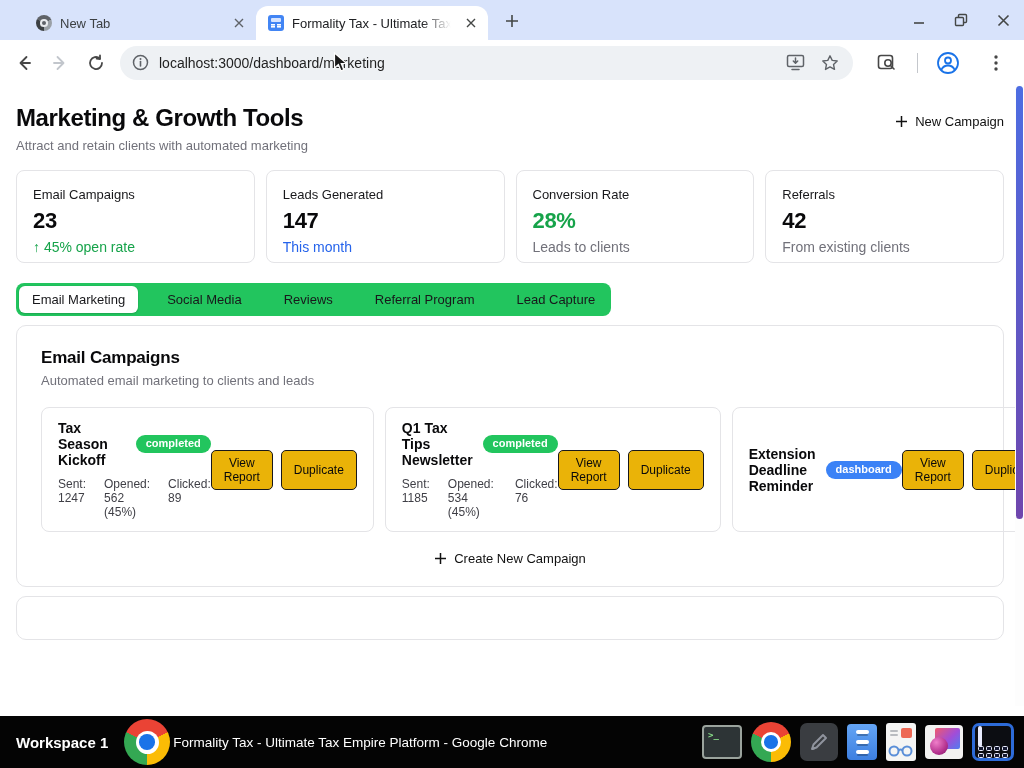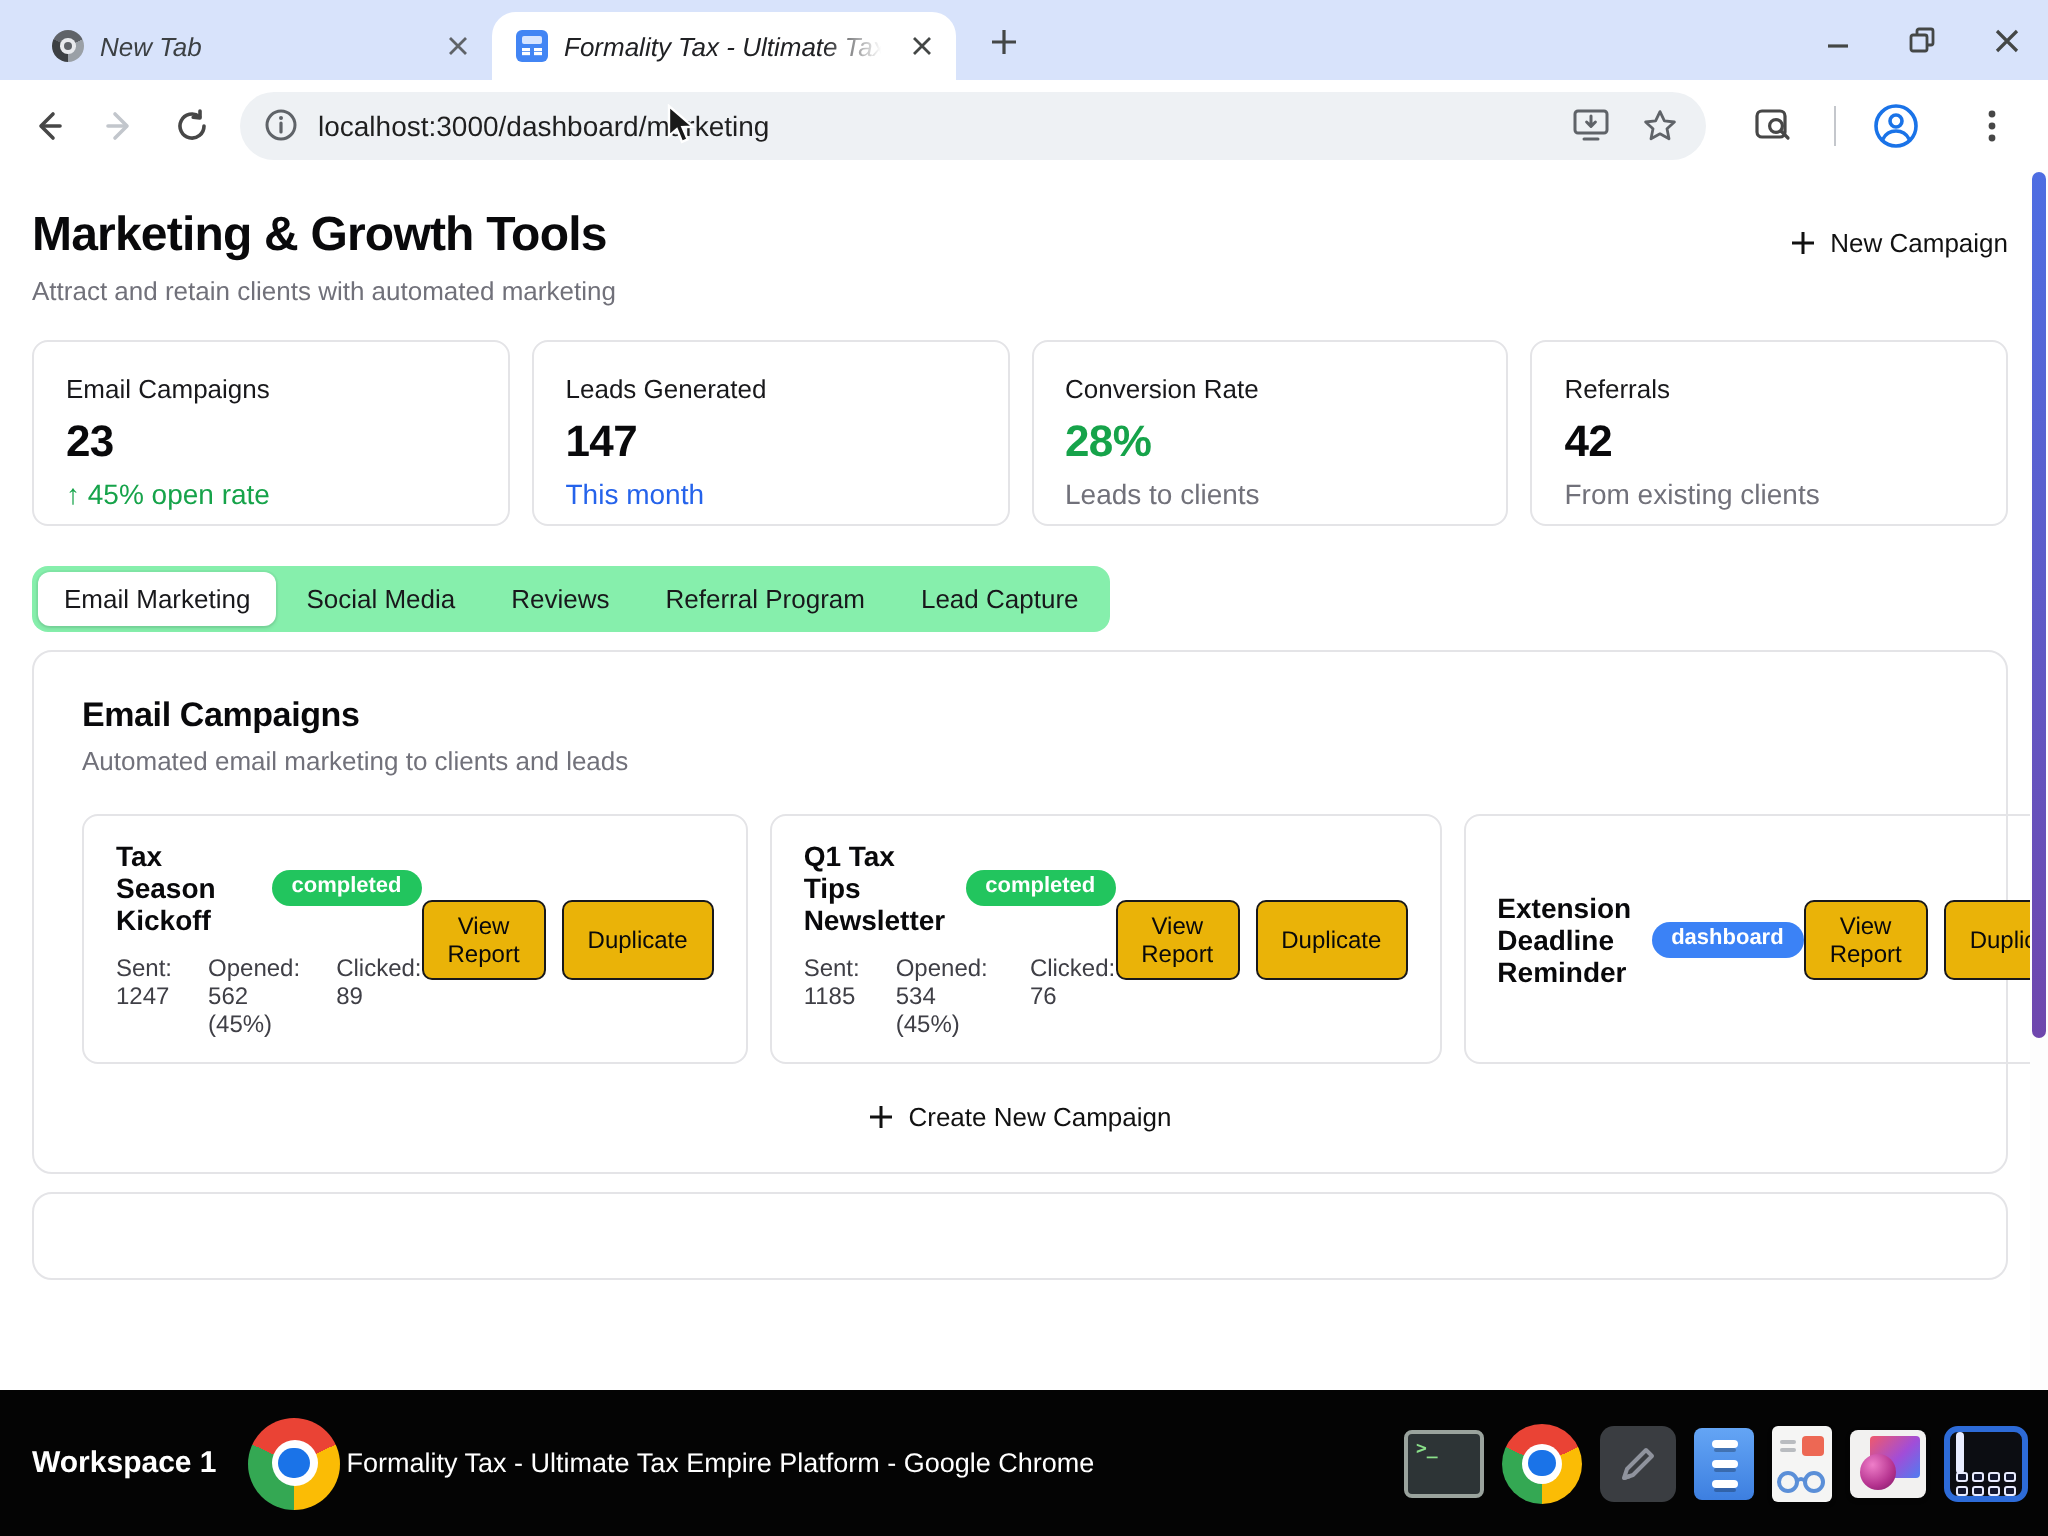--- a/index.html
+++ b/index.html
@@ -5,21 +5,21 @@
   * { margin:0; padding:0; box-sizing:border-box; }
   html,body { width:1024px; height:768px; }
   body {
     font-family:"Liberation Sans", sans-serif;
     background:#fff; position:relative; overflow:hidden;
     color:#09090b;
   }
   
   .tabstrip {
     height:40px; background:#d8e3fb; display:flex; align-items:flex-end;
-    padding-left:14px; position:relative;font-style:italic;
+    padding-left:24px; position:relative;
   }
   .tab {
     width:232px; height:34px; display:flex; align-items:center;
     gap:8px; padding:0 8px 0 12px; border-radius:12px 12px 0 0;
     font-size:13px; color:#3c4043; position:relative;
   }
   .tab.active { background:#fff; color:#202124; }
   .tab-title { flex:1; overflow:hidden; white-space:nowrap; }
   .tab.active .tab-title{
     -webkit-mask-image:linear-gradient(90deg,#000 80%,transparent 98%);
@@ -67,21 +67,21 @@
 
   .stats { display:grid; grid-template-columns:repeat(4,1fr); gap:11px; margin:17px 20px 0 16px; }
   .stat-card { border:1px solid #e4e4e7; border-radius:8px; padding:16px; height:93px; background:#fff; }
   .stat-label { font-size:13px; color:#18181b; }
   .stat-value { font-size:22px; font-weight:800; margin-top:6px; color:#09090b; letter-spacing:-0.3px; }
   .stat-value.green { color:#16a34a; }
   .stat-cap { font-size:14px; margin-top:5px; color:#71717a; }
   .stat-cap.green { color:#16a34a; }
   .stat-cap.blue { color:#2563eb; }
 
-  .navtabs { display:inline-flex; background:#86efac; border-radius:8px; padding:3px; margin:20px 0 0 16px; gap:2px; }
+  .navtabs { display:inline-flex; background:#22c55e; border-radius:8px; padding:3px; margin:20px 0 0 16px; gap:16px; }
   .navtab { padding:6px 13px; font-size:13px; font-weight:500; color:#18181b; border-radius:6px; background:none; border:none; font-family:inherit; }
   .navtab.active { background:#fff; box-shadow:0 1px 2px rgba(0,0,0,.12), 0 0 0 1px rgba(0,0,0,.03); }
 
   .card { border:1px solid #e4e4e7; border-radius:10px; margin:9px 20px 0 16px; padding:22px 24px 20px; background:#fff; }
   .card-title { font-size:17px; font-weight:700; color:#09090b; letter-spacing:-0.2px; }
   .card-sub { font-size:13px; color:#71717a; margin-top:5px; }
 
   .rows { margin-top:19px; display:flex; flex-direction:row; gap:11px; }
   .crow { border:1px solid #e4e4e7; border-radius:8px; padding:12px 16px; display:flex; justify-content:space-between; align-items:center; min-height:56px; }
   .crow-nameline { display:flex; align-items:center; gap:10px; }
@@ -93,21 +93,21 @@
   .crow-actions { display:flex; gap:8px; }
   .btn-outline { border:1px solid #18181b; background:#eab308; border-radius:5px; padding:5px 12px; font-size:12px; color:#09090b; font-family:inherit; }
   .create-row { display:flex; justify-content:center; margin-top:19px; }
 
   
   .scrollbar-track { position:absolute; top:0; right:0; width:9px; height:621px; background:#fdfdfd; }
   .scrollbar-thumb { position:absolute; top:1px; right:1px; width:7px; height:433px; border-radius:4px;
     background:linear-gradient(#4d6de2,#6f46ad); }
 
   
-  .taskbar { position:absolute; left:0; bottom:0; width:1024px; height:73px; background:#040404;
+  .taskbar { position:absolute; left:0; bottom:0; width:1024px; height:52px; background:#040404;
     display:flex; align-items:center; padding:0 10px 0 16px; z-index:60; }
   .ws-label { color:#fff; font-size:15px; font-weight:700; white-space:nowrap; margin-right:16px; }
   .task-entry { display:flex; align-items:center; }
   .chrome-logo { position:relative; border-radius:50%;
     background:conic-gradient(from -65deg,#ea4335 0 130deg,#fbbc05 0 245deg,#34a853 0 360deg); }
   .chrome-logo::before { content:""; position:absolute; inset:25%; background:#fff; border-radius:50%; }
   .chrome-logo::after  { content:""; position:absolute; inset:33%; background:#1a73e8; border-radius:50%; }
   .chrome-logo.big { width:46px; height:46px; flex:0 0 auto; }
   .chrome-logo.tray { width:40px; height:40px; }
   .task-title { color:#fff; font-size:13.5px; margin-left:3px; white-space:nowrap; }

